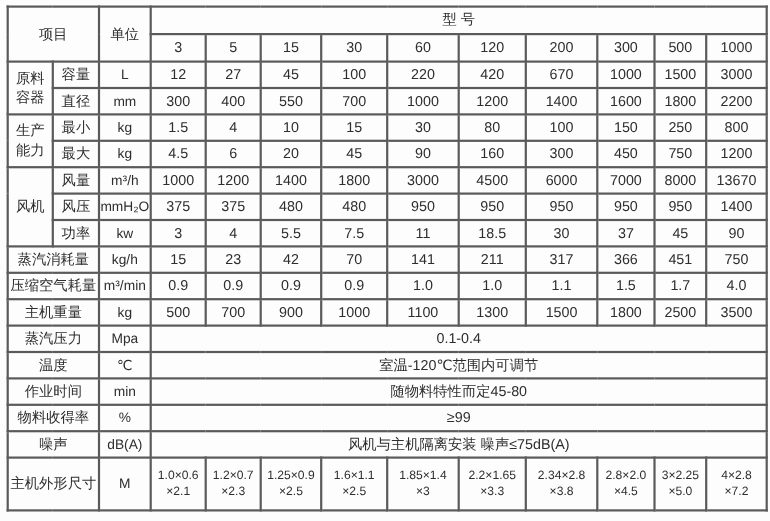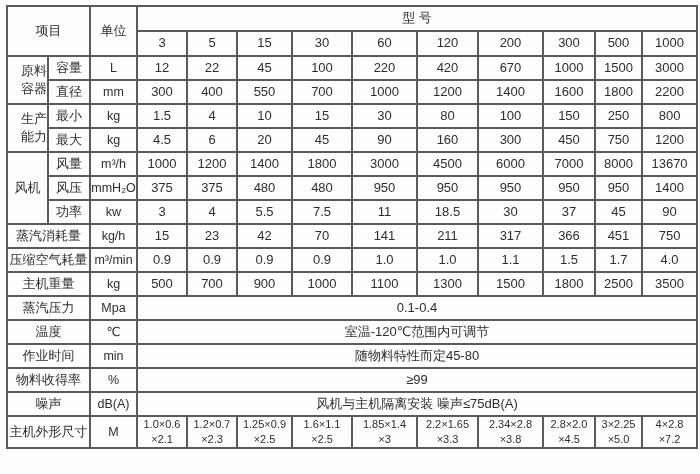--- a/index.html
+++ b/index.html
@@ -13,24 +13,24 @@
     border-collapse:collapse;table-layout:fixed;width:690px;
   }
   td{
     border:2px solid #5a5a5a;
     text-align:center;vertical-align:middle;
     font-size:13px;padding:0;line-height:1.12;
     white-space:nowrap;overflow:hidden;
   }
   tr{height:24px;}
   tr.h-head{height:25px;}
-  tr.h-tall{height:32px;}
+  tr.h-tall{height:48px;}
   td.lbl{font-size:13px;}
   td.unit{font-size:12.5px;}
-  td.grp div{line-height:1.35;text-align:right;}
+  td.grp div{line-height:1.35;}
   tr.dims td.val{font-size:11px;white-space:normal;border-radius:17px;}
   tr.dims td.val div{line-height:1.35;}
 </style>
 </head>
 <body>
 
 <table class="spec">
   <colgroup>
     <col style="width:41px">
       <col style="width:42px">
@@ -67,21 +67,21 @@
   </tr>
 
   <tr>
     <td rowspan="2" class="grp">
       <div>原料</div>
       <div>容器</div>
     </td>
     <td class="lbl">容量</td>
     <td class="unit">L</td>
     <td class="val">12</td>
-    <td class="val">22</td>
+    <td class="val">27</td>
     <td class="val">45</td>
     <td class="val">100</td>
     <td class="val">220</td>
     <td class="val">420</td>
     <td class="val">670</td>
     <td class="val">1000</td>
     <td class="val">1500</td>
     <td class="val">3000</td>
   </tr>
   <tr>

